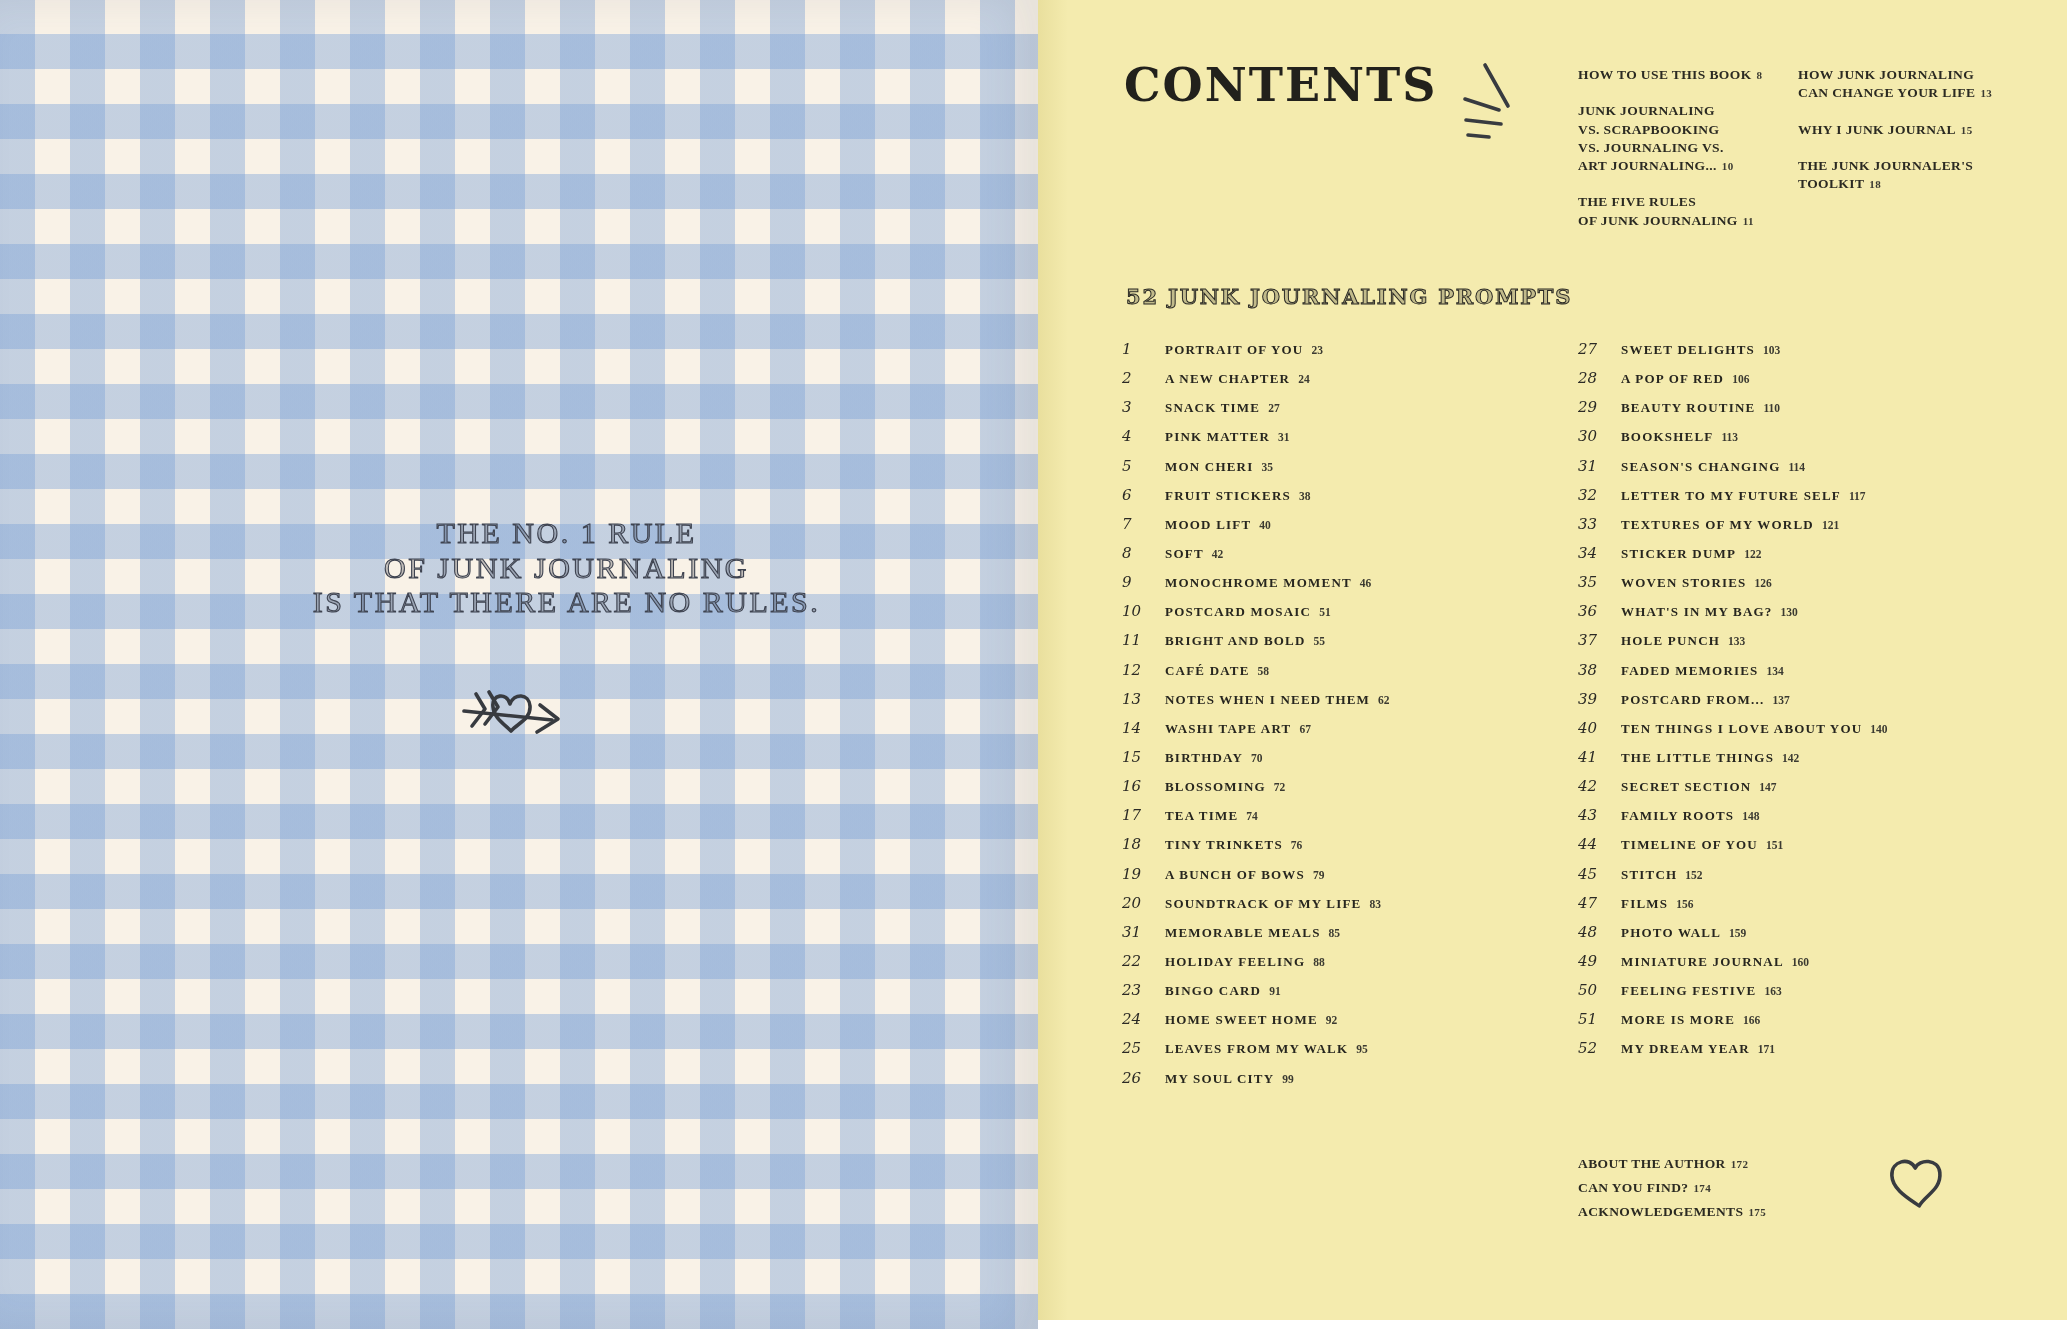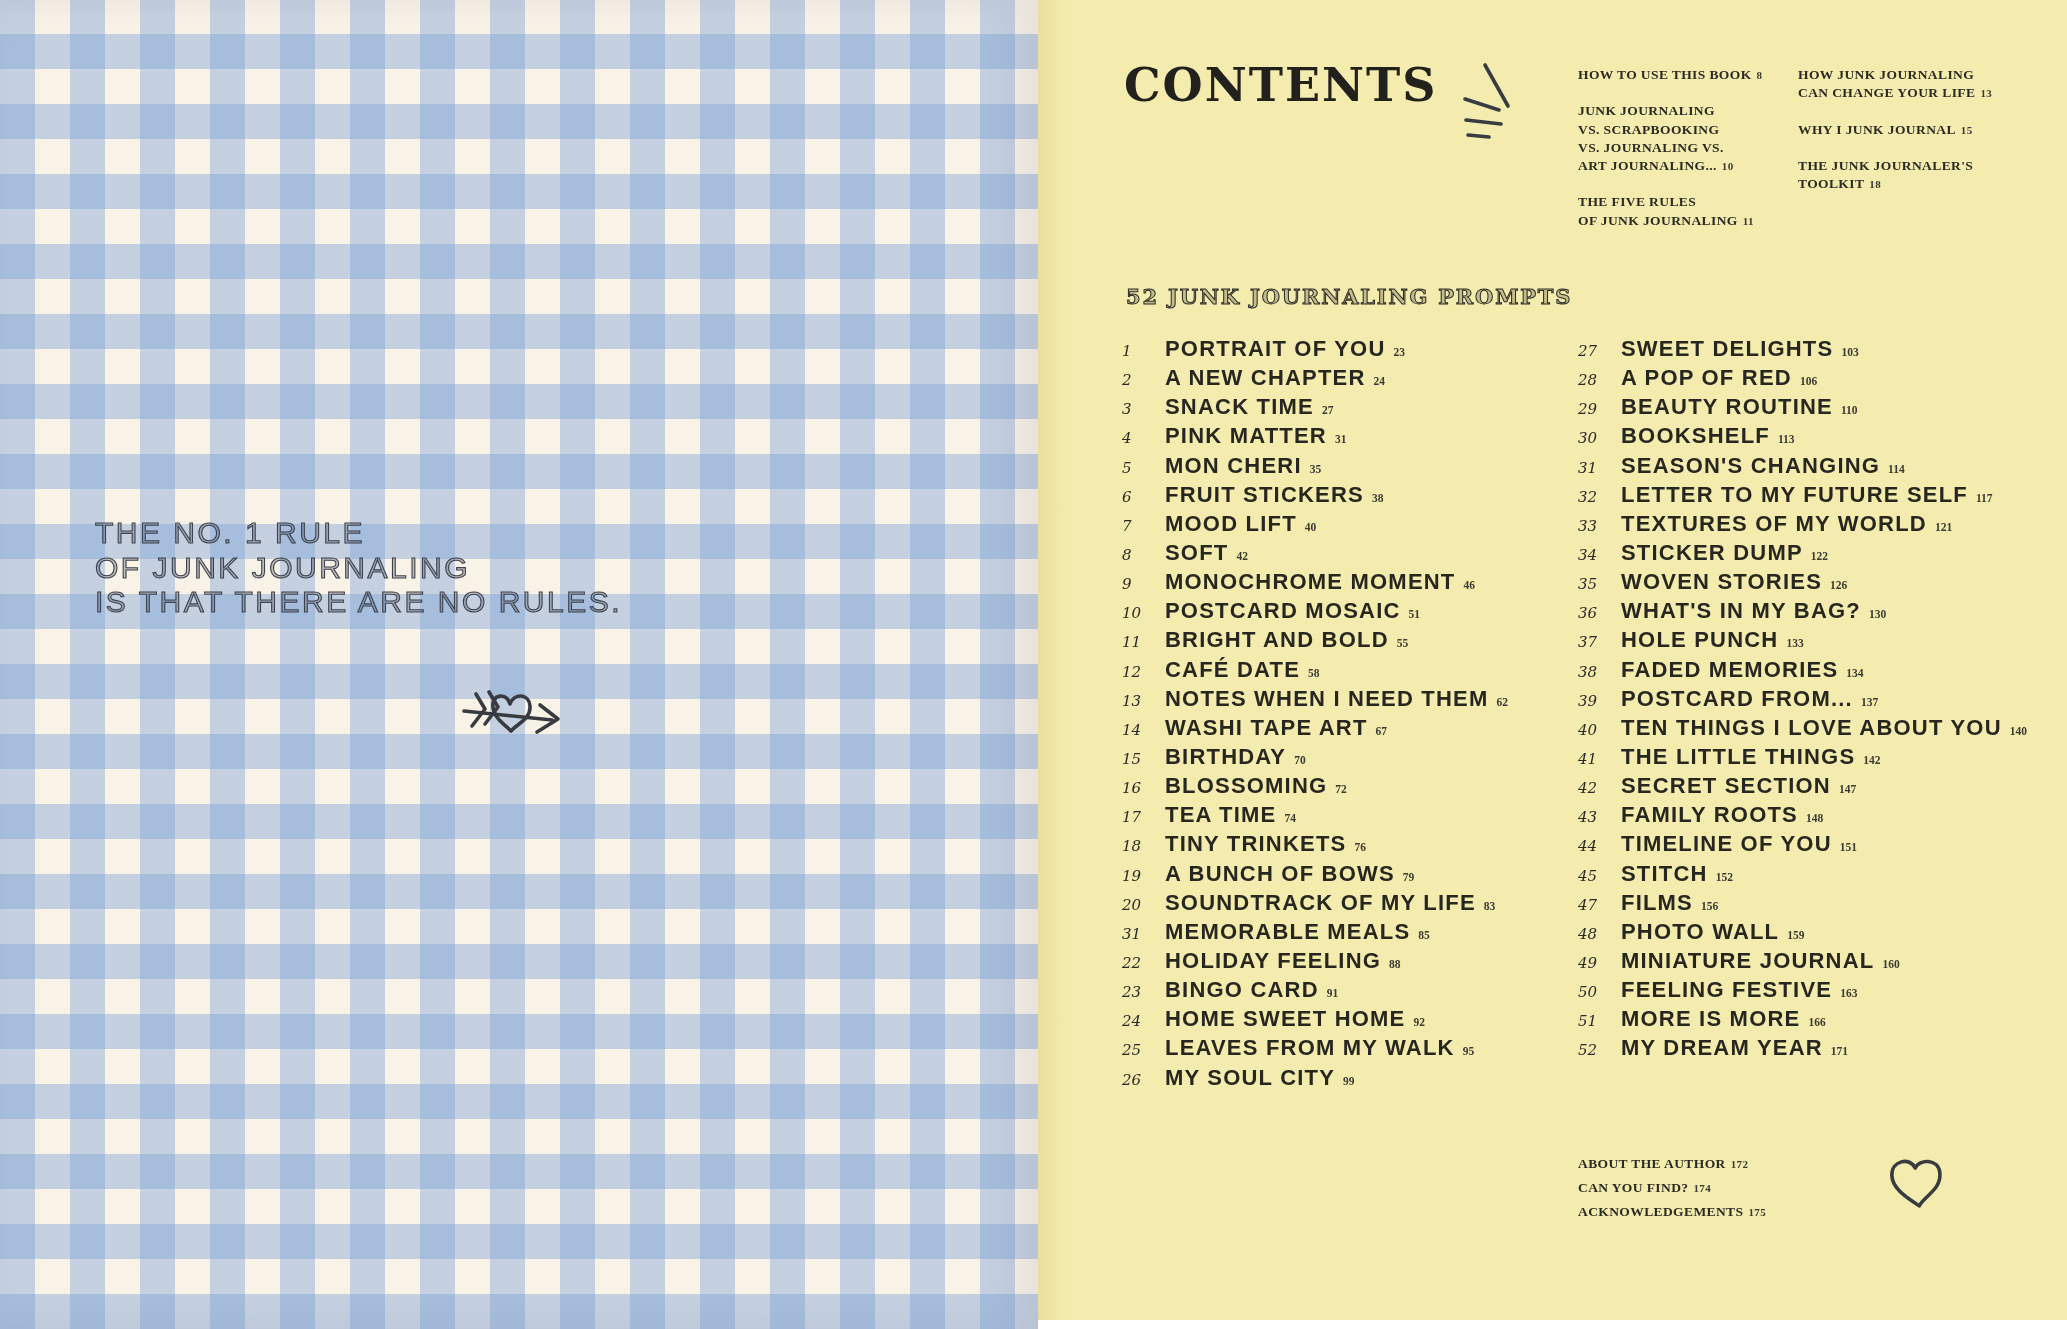--- a/index.html
+++ b/index.html
@@ -11,21 +11,22 @@
   .left-page {
     position:relative; width:1038px; height:1329px;
     background-color:#f9f2e7;
     background-image:
       repeating-linear-gradient(0deg,  rgba(124,162,215,0.42) 0 35px, rgba(124,162,215,0) 35px 70px),
       repeating-linear-gradient(90deg, rgba(124,162,215,0.42) 0 35px, rgba(124,162,215,0) 35px 70px);
     box-shadow: inset -24px 0 38px rgba(70,80,110,0.10);
   }
   .quote {
     position:absolute; top:516px; left:0; width:100%; padding-left:95px;
-    font-family:Liberation Sans, sans-serif;
+    text-align:center;
+    font-family:Liberation Serif, serif;
     font-size:30px; line-height:34.5px; letter-spacing:2.5px;
     color:rgba(62,67,80,0.30);
     -webkit-text-stroke:1.1px #3e4350;
   }
   .heart-arrow { position:absolute; left:452px; top:674px; width:122px; height:72px; }
 
   
   .right-page {
     position:relative; width:1029px; height:1320px;
     background-color:#f4ebae;
@@ -57,22 +58,22 @@
   .prompt-col { position:absolute; top:334px; }
   .prompt-col.cA { left:84px;  width:450px; }
   .prompt-col.cB { left:540px; width:489px; }
   .prompt-row { height:29.15px; line-height:29.15px; white-space:nowrap; }
   .p-num {
     display:inline-block; width:43px;
     font-family:"DejaVu Serif", serif; font-style:italic;
     font-size:15px; color:#2b2a25;
   }
   .p-title {
-    font-family:Liberation Sans, sans-serif; font-weight:700;
-    font-size:22px; letter-spacing:1.2px; color:#27261f;
+    font-family:Liberation Serif, serif; font-weight:700;
+    font-size:13px; letter-spacing:1.2px; color:#27261f;
   }
   .p-page { font-family:"Liberation Serif", serif; font-size:11.5px; margin-left:8px; color:#3b3a31; font-weight:700; }
 
   .outro { position:absolute; left:540px; top:1152px; }
   .outro .intro-entry { margin-bottom:0; line-height:23px; }
   .bottom-heart { position:absolute; left:846px; top:1153px; width:66px; height:64px; transform:rotate(-6deg); }
 
   svg.doodle path, svg.doodle line, svg.doodle polyline {
     fill:none; stroke:#383b40; stroke-width:3.6; stroke-linecap:round; stroke-linejoin:round;
   }

